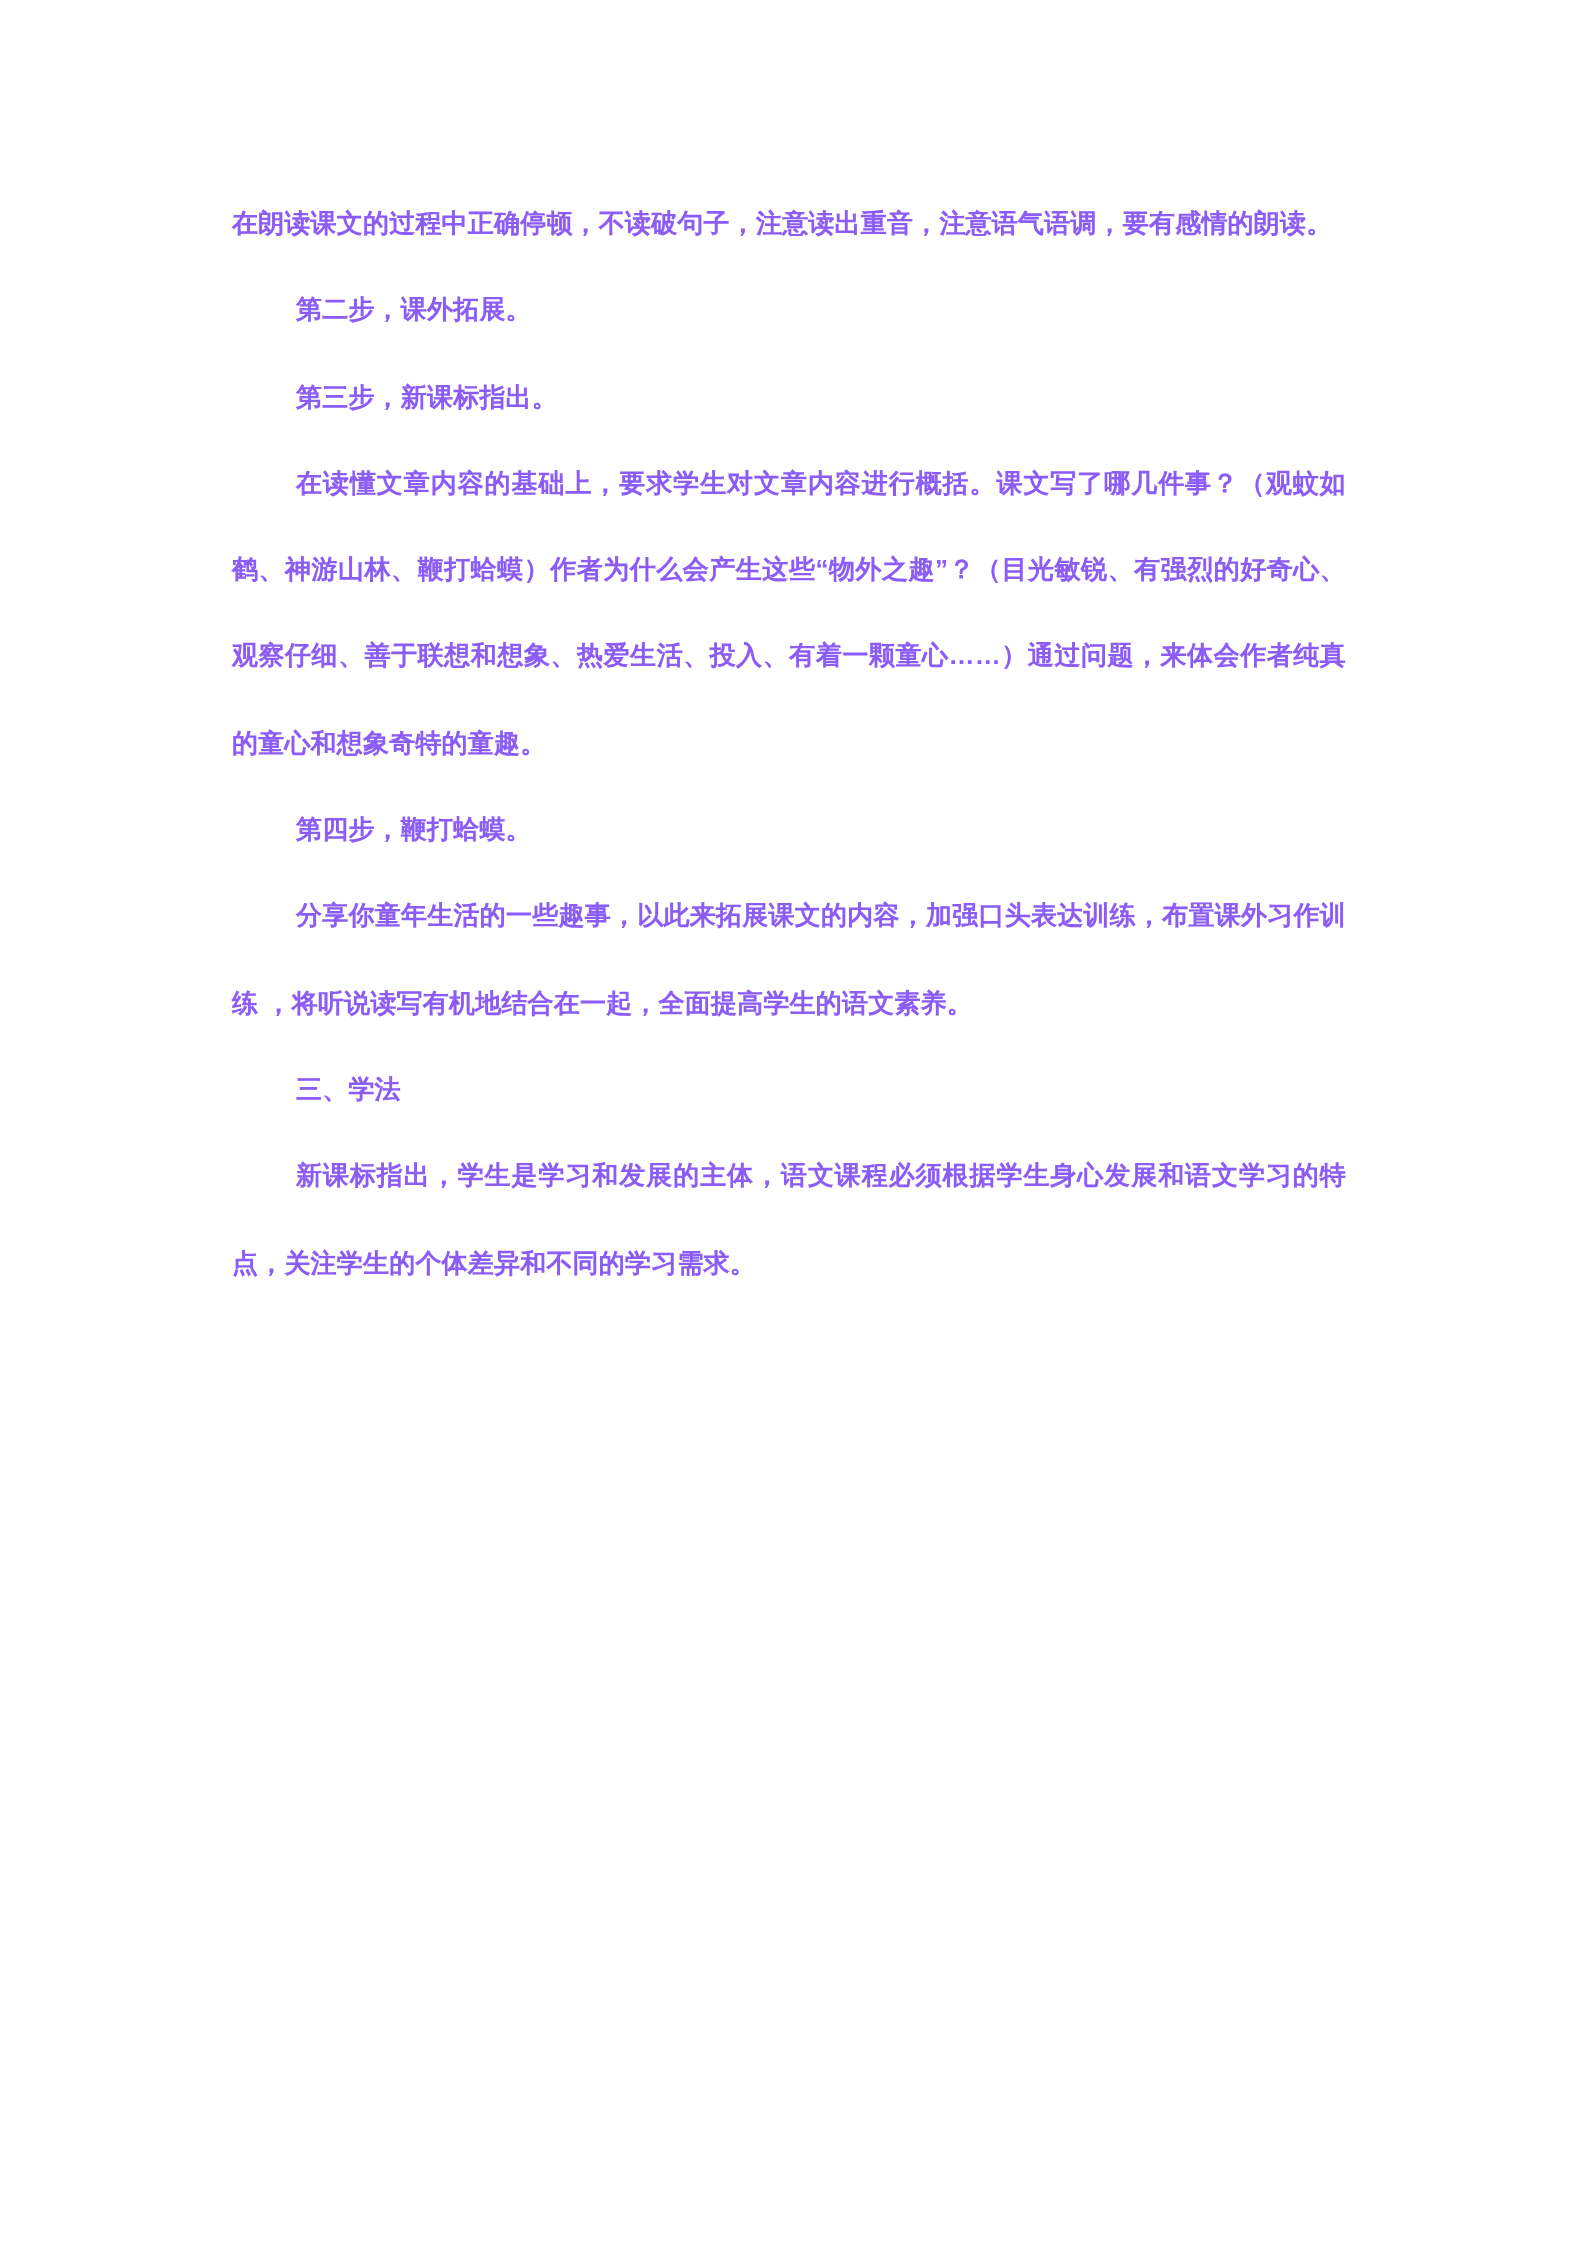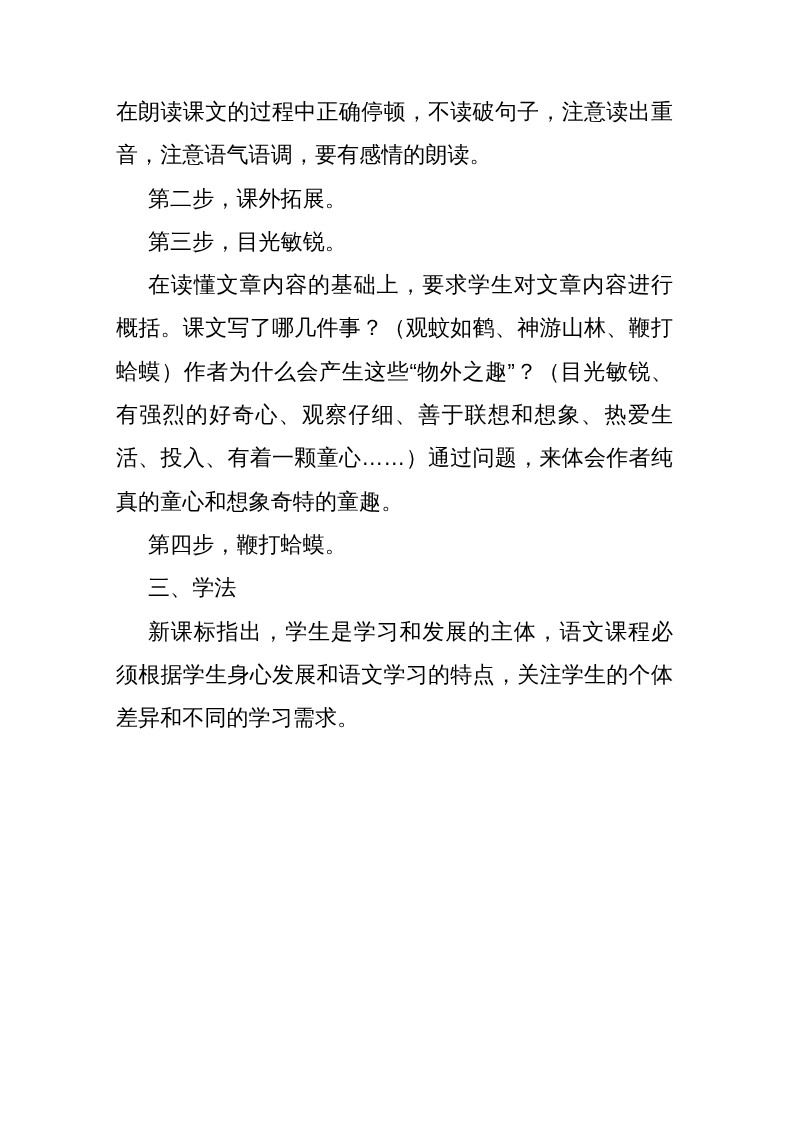--- a/index.html
+++ b/index.html
@@ -15,38 +15,39 @@
   }
   .page {
     box-sizing: border-box;
     width: 794px;
     height: 1123px;
     background: #ffffff;
     padding: 90px 121px 0 116px;
   }
   .para {
     margin: 0;
-    font-size: 22px;
+    font-size: 13px;
     line-height: 43.3px;
     letter-spacing: 0.1px;
-    color: #000000;
+    color: #8b5cf6;
     text-align: justify;
     word-break: normal;
-    font-weight: 400;
+    font-weight: 700;
   }
   .para.indent {
     text-indent: 32px;
   }
 </style>
 </head>
 <body>
 
 <div class="page">
   <div>
       <p class="para">在朗读课文的过程中正确停顿，不读破句子，注意读出重音，注意语气语调，要有感情的朗读。</p>
       <p class="para indent">第二步，课外拓展。</p>
-      <p class="para indent">第三步，目光敏锐。</p>
+      <p class="para indent">第三步，新课标指出。</p>
       <p class="para indent">在读懂文章内容的基础上，要求学生对文章内容进行概括。课文写了哪几件事？（观蚊如鹤、神游山林、鞭打蛤蟆）作者为什么会产生这些“物外之趣”？（目光敏锐、有强烈的好奇心、观察仔细、善于联想和想象、热爱生活、投入、有着一颗童心……）通过问题，来体会作者纯真的童心和想象奇特的童趣。</p>
       <p class="para indent">第四步，鞭打蛤蟆。</p>
+      <p class="para indent">分享你童年生活的一些趣事，以此来拓展课文的内容，加强口头表达训练，布置课外习作训练 ，将听说读写有机地结合在一起，全面提高学生的语文素养。</p>
       <p class="para indent">三、学法</p>
       <p class="para indent">新课标指出，学生是学习和发展的主体，语文课程必须根据学生身心发展和语文学习的特点，关注学生的个体差异和不同的学习需求。</p>
     </div>
 </div>
 
 </body></html>

